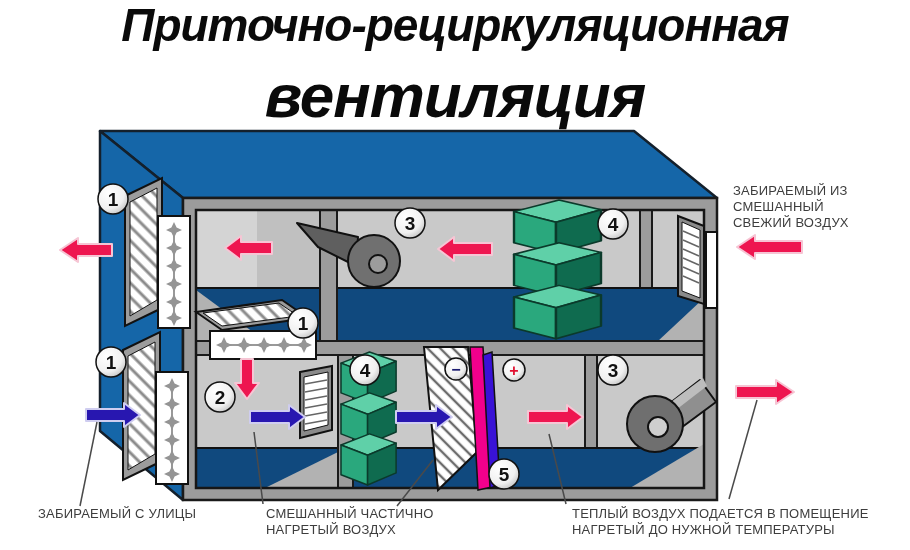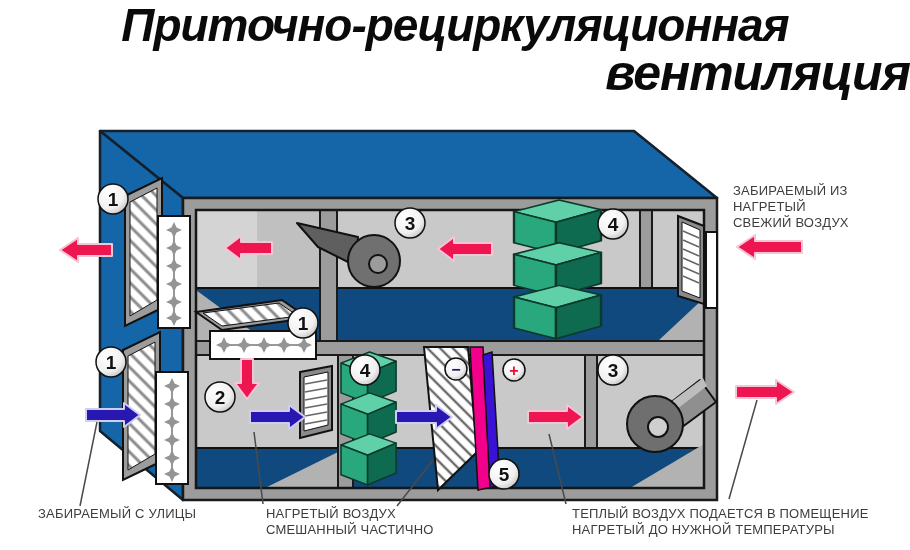--- a/index.html
+++ b/index.html
@@ -1,21 +1,21 @@
 <!DOCTYPE html>
 <html><head>
 <meta charset="utf-8">
 <style>
   html,body{margin:0;padding:0;background:#ffffff;}
   .stage{position:relative;width:910px;height:550px;background:#fff;overflow:hidden;
          font-family:"Liberation Sans",sans-serif;}
   .title{position:absolute;left:0;top:2px;width:910px;text-align:center;
          font-weight:bold;font-style:italic;color:#0a0a0a;line-height:1.0;}
   .title .t1{font-size:46px;letter-spacing:-1px;}
-  .title .t2{font-size:50px;letter-spacing:-1px;text-align:right;}
+  .title .t2{font-size:62px;letter-spacing:-1px;margin-top:17px;}
   .note{position:absolute;font-size:13px;font-weight:normal;color:#3d3d3d;
         line-height:1.22;letter-spacing:0.2px;white-space:nowrap;}
   svg{position:absolute;left:0;top:0;}
 </style>
 </head>
 <body>
 
 <div class="stage">
 
   <svg width="910" height="550" viewBox="0 0 910 550">
@@ -237,31 +237,31 @@
     </g>
   </svg>
 
   <div class="title">
     <div class="t1">Приточно-рециркуляционная</div>
     <div class="t2">вентиляция</div>
   </div>
 
   <div class="note" style="left:733px;top:183px;">
     <div>ЗАБИРАЕМЫЙ ИЗ</div>
-    <div>НАГРЕТЫЙ</div>
+    <div>СМЕШАННЫЙ</div>
     <div>СВЕЖИЙ ВОЗДУХ</div>
   </div>
 
   <div class="note" style="left:38px;top:506px;">
     <div>ЗАБИРАЕМЫЙ С УЛИЦЫ</div>
   </div>
 
   <div class="note" style="left:266px;top:506px;">
+    <div>СМЕШАННЫЙ ЧАСТИЧНО</div>
     <div>НАГРЕТЫЙ ВОЗДУХ</div>
-    <div>СМЕШАННЫЙ ЧАСТИЧНО</div>
   </div>
 
   <div class="note" style="left:572px;top:506px;">
     <div>ТЕПЛЫЙ ВОЗДУХ ПОДАЕТСЯ В ПОМЕЩЕНИЕ</div>
     <div>НАГРЕТЫЙ ДО НУЖНОЙ ТЕМПЕРАТУРЫ</div>
   </div>
 
 </div>
 
 </body></html>

